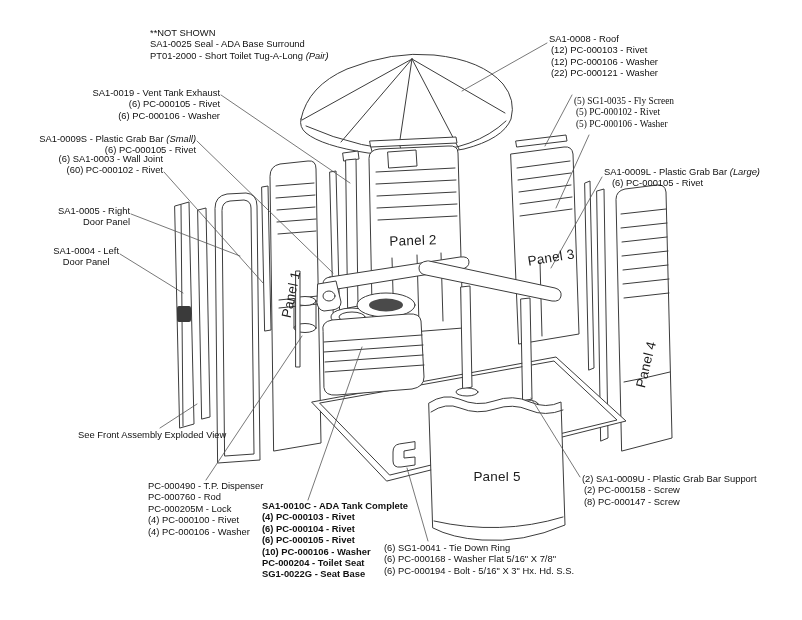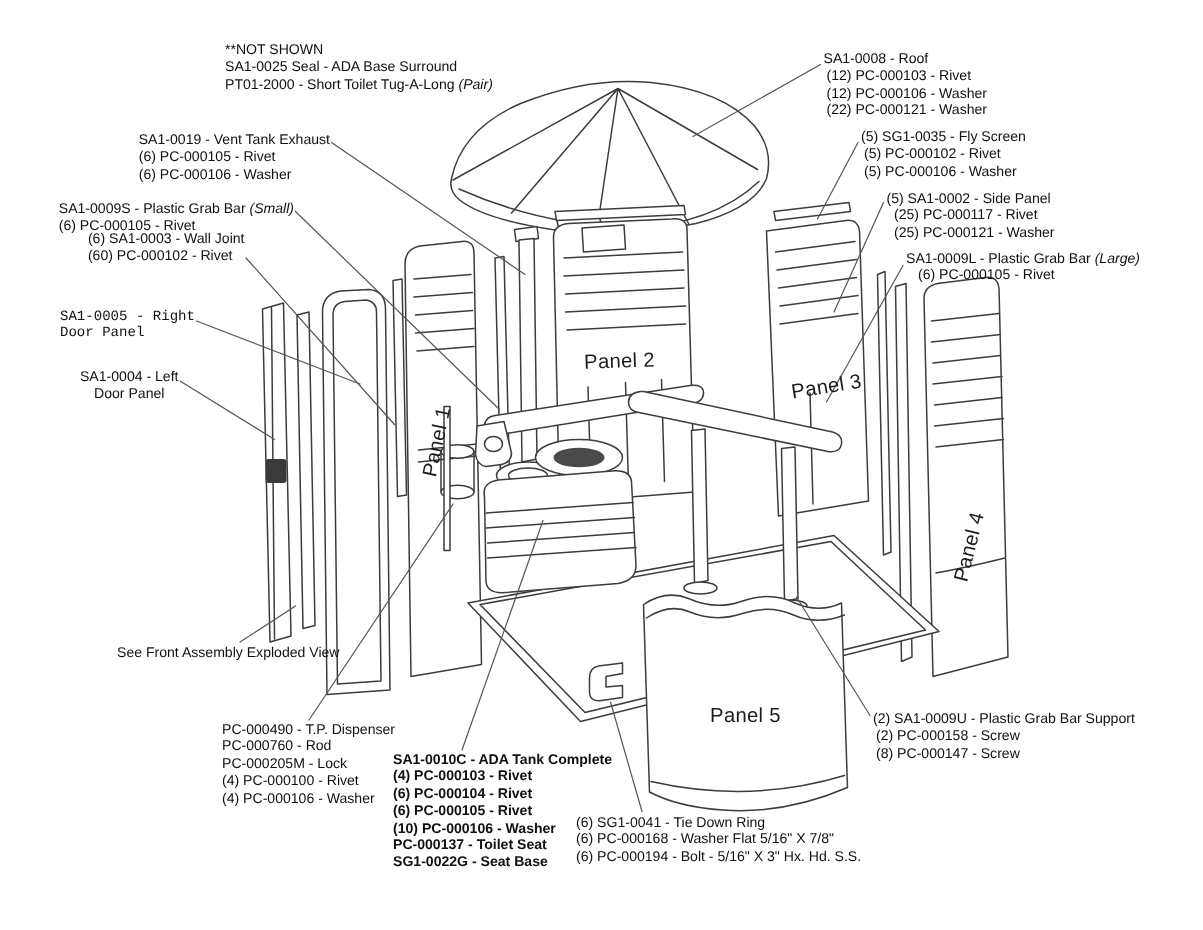--- a/index.html
+++ b/index.html
@@ -3,21 +3,21 @@
 <meta charset="utf-8">
 <style>
   * { margin:0; padding:0; box-sizing:border-box; }
   html,body { background:#ffffff; }
   .stage {
     position:relative; width:802px; height:620px; background:#fff;
     font-family:"Liberation Sans", sans-serif; color:#101010; overflow:hidden;
   }
   .art { position:absolute; left:0; top:0; width:802px; height:620px; }
   .lbl { position:absolute; font-size:9.4px; line-height:11.4px; white-space:nowrap; color:#101010; }
-  .lbl.r { }
+  .lbl.r { text-align:right; }
   .lbl.c { text-align:center;margin-left:48px; }
   .it { font-style:italic; }
   .ind2 { padding-left:2px; }
   .ind5 { padding-left:5px; }
   .ind8 { padding-left:8px; }
   .panel-label {
     position:absolute; width:64px; text-align:center;
     font-size:13.5px; color:#1c1c1c; letter-spacing:0.2px;
   }
 </style>
@@ -178,21 +178,21 @@
   <div class="lbl r" style="right:606px; top:133px;">
     <div><span>SA1-0009S - Plastic Grab Bar </span><span class="it">(Small)</span></div>
     <div>(6) PC-000105 - Rivet</div>
   </div>
 
   <div class="lbl r" style="right:639px; top:153px;">
     <div>(6) SA1-0003 - Wall Joint</div>
     <div>(60) PC-000102 - Rivet</div>
   </div>
 
-  <div class="lbl r" style="right:672px; top:205px;font-family:Liberation Mono, monospace;">
+  <div class="lbl r" style="right:672px; top:205px;">
     <div>SA1-0005 - Right</div>
     <div>Door Panel</div>
   </div>
 
   <div class="lbl c" style="right:683px; top:245px;">
     <div>SA1-0004 - Left</div>
     <div>Door Panel</div>
   </div>
 
   <div class="lbl" style="left:78px; top:429px;">
@@ -206,48 +206,43 @@
     <div>(4) PC-000100 - Rivet</div>
     <div>(4) PC-000106 - Washer</div>
   </div>
 
   <div class="lbl" style="left:262px; top:500px;font-weight:bold;">
     <div>SA1-0010C - ADA Tank Complete</div>
     <div>(4) PC-000103 - Rivet</div>
     <div>(6) PC-000104 - Rivet</div>
     <div>(6) PC-000105 - Rivet</div>
     <div>(10) PC-000106 - Washer</div>
-    <div>PC-000137 - Toilet Seat</div>
+    <div>PC-000204 - Toilet Seat</div>
     <div>SG1-0022G - Seat Base</div>
   </div>
 
   <div class="lbl" style="left:384px; top:542px;">
     <div>(6) SG1-0041 - Tie Down Ring</div>
     <div>(6) PC-000168 - Washer Flat 5/16" X 7/8"</div>
     <div>(6) PC-000194 - Bolt - 5/16" X 3" Hx. Hd. S.S.</div>
   </div>
 
   <div class="lbl" style="left:549px; top:33px;">
     <div>SA1-0008 - Roof</div>
     <div class="ind2">(12) PC-000103 - Rivet</div>
     <div class="ind2">(12) PC-000106 - Washer</div>
     <div class="ind2">(22) PC-000121 - Washer</div>
   </div>
 
-  <div class="lbl" style="left:574px; top:85px;">
+  <div class="lbl" style="left:574px; top:96px;font-family:Liberation Serif, serif;">
     <div>(5) SG1-0035 - Fly Screen</div>
     <div class="ind2">(5) PC-000102 - Rivet</div>
     <div class="ind2">(5) PC-000106 - Washer</div>
   </div>
 
-  <div class="lbl" style="left:591px; top:126px;">
-    <div>(5) SA1-0002 - Side Panel</div>
-    <div class="ind5">(25) PC-000117 - Rivet</div>
-    <div class="ind5">(25) PC-000121 - Washer</div>
-  </div>
 
   <div class="lbl" style="left:604px; top:166px;">
     <div><span>SA1-0009L - Plastic Grab Bar </span><span class="it">(Large)</span></div>
     <div class="ind8">(6) PC-000105 - Rivet</div>
   </div>
 
   <div class="lbl" style="left:582px; top:473px;">
     <div>(2) SA1-0009U - Plastic Grab Bar Support</div>
     <div class="ind2">(2) PC-000158 - Screw</div>
     <div class="ind2">(8) PC-000147 - Screw</div>

